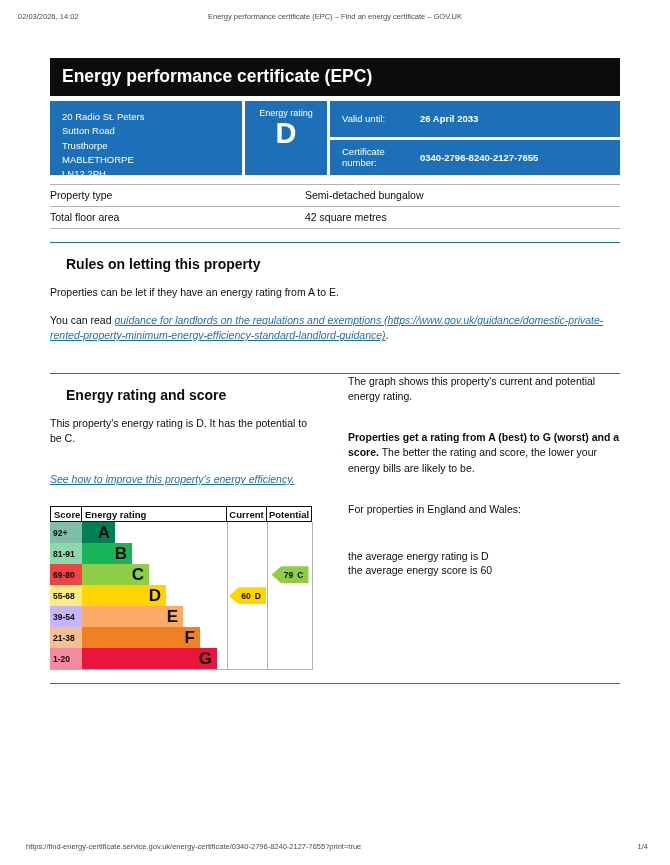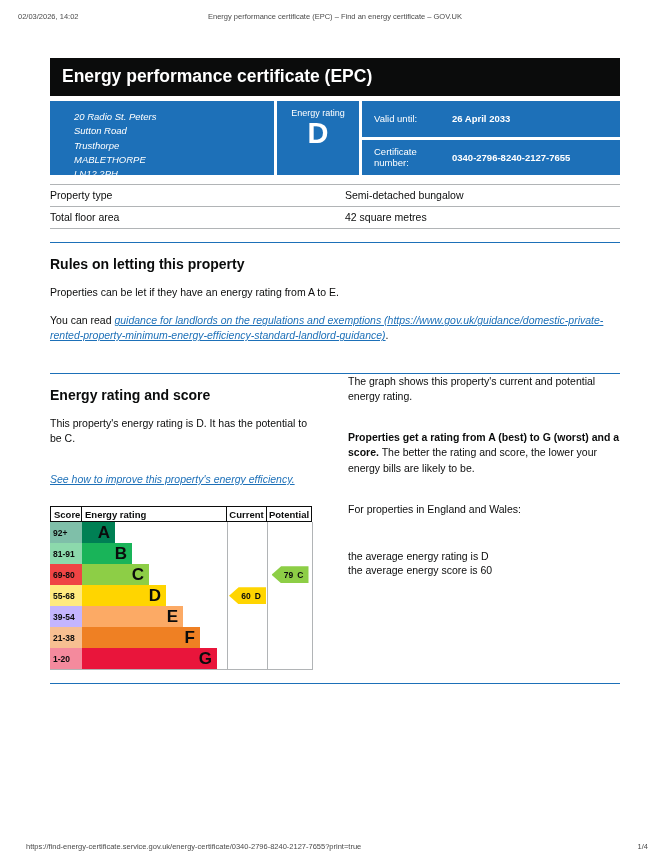--- a/index.html
+++ b/index.html
@@ -15,40 +15,40 @@
   .print-footer { position:absolute; bottom:14px; left:18px; width:634px; font-size:7.5px; color:#4a4a4a; }
   .footer-url { position:absolute; left:8px; bottom:0; }
   .footer-page { position:absolute; right:4px; bottom:0; }
 
   .content { position:absolute; left:50px; top:58px; width:570px; }
 
   .title-bar { background:#0b0c0c; color:#fff; font-size:17.5px; font-weight:bold; padding:8px 12px 9px; }
 
   .summary { display:flex; gap:3px; margin-top:5px; height:74px; }
   .summary .cell { background:#1d70b8; color:#fff; }
-  .addr-cell { width:224px; padding:9px 24px; font-size:9.5px; line-height:1.5;font-style:italic; }
+  .addr-cell { width:192px; padding:9px 12px; font-size:9.5px; line-height:1.5; }
   .addr-line { display:block; }
   .rating-cell { width:82px; text-align:center; padding-top:7px; }
   .rating-label { font-size:9px; }
   .rating-letter { font-size:29px; font-weight:bold; line-height:1.05; }
   .summary-right { flex:1; display:flex; flex-direction:column; gap:3px; }
   .kv-row { flex:1; display:flex; align-items:center; padding-left:12px; font-size:9.5px; }
   .kv-label { width:78px; }
   .kv-value { font-weight:bold; }
 
   .prop-table { margin-top:9px; border-bottom:1px solid #b1b4b6; }
   .prop-row { display:flex; border-top:1px solid #b1b4b6; padding:4px 0 5px; font-size:10.5px; }
-  .prop-label { width:295px; }
+  .prop-label { width:255px; }
 
   .divider { border-top:1px solid #1d70b8; }
   .divider-rules { margin-top:13px; }
   .divider-rating { margin-top:29px; }
   .divider-bottom { margin-top:13px; }
 
-  h2 { font-size:14px; font-weight:bold; margin-top:13px; }
+  h2 { font-size:14px; font-weight:bold; margin-top:13px;margin-left:16px; }
   .para { font-size:10.5px; line-height:1.45; margin-top:13px; }
   a.gov-link { color:#1d70b8; text-decoration:underline;font-style:italic; }
 
   .cols { display:flex; }
   .col-left { width:263px; margin-right:35px; }
   .col-right { width:272px; }
   .col-right .para-first { margin-top:14px; }
   .col-right .para { margin-top:0; margin-bottom:26px; }
   .avg-line { font-size:10.5px; line-height:1.35; }
   .improve-link { display:inline-block; margin-top:26px; font-size:10.5px; line-height:1.45; }

